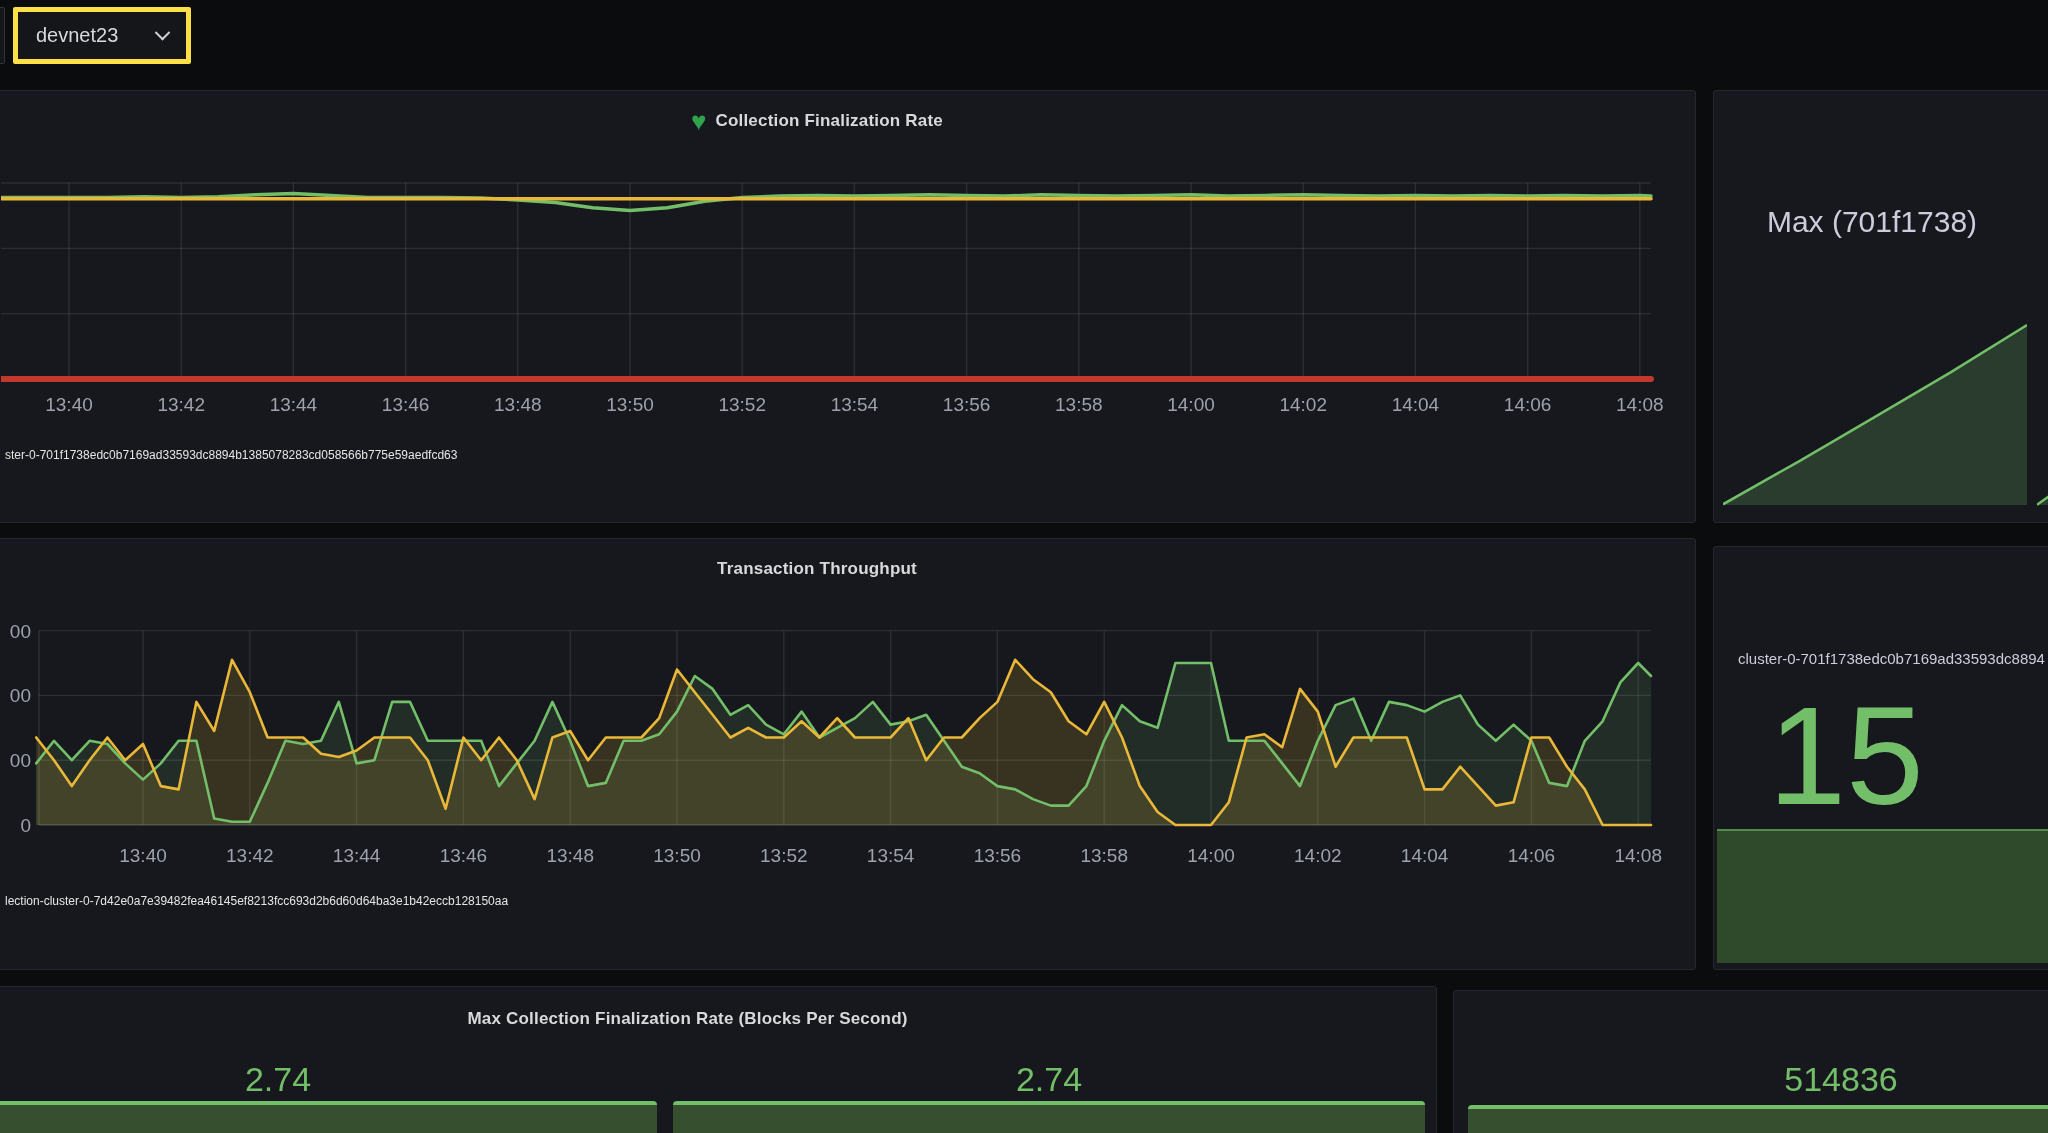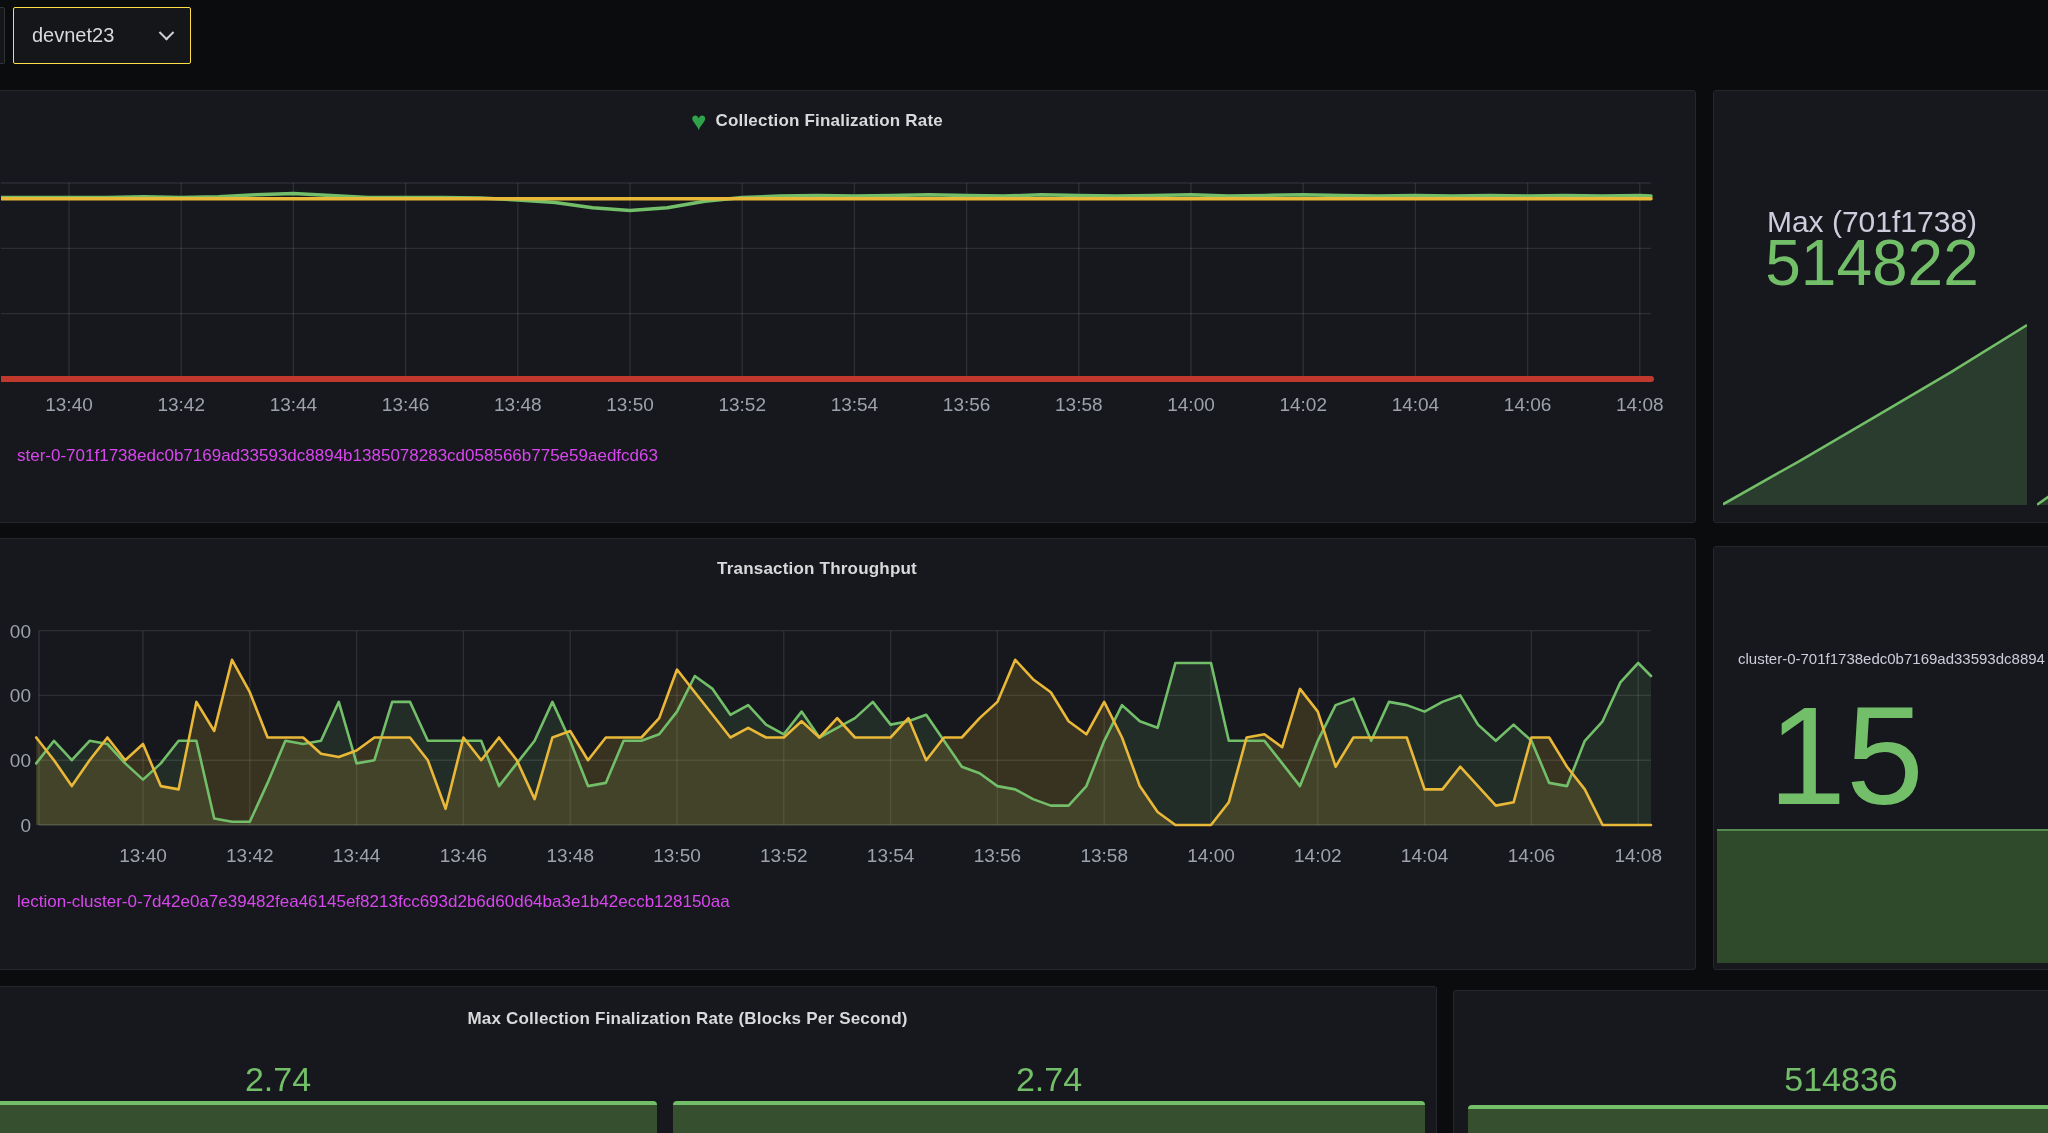--- a/index.html
+++ b/index.html
@@ -3,28 +3,28 @@
 <meta charset="utf-8">
 <style>
   * { margin:0; padding:0; box-sizing:border-box; }
   html,body { width:2048px; height:1133px; overflow:hidden; background:#0b0c0e;
     font-family:"Liberation Sans", sans-serif; }
   .panel { position:absolute; background:#16181d; border:1px solid #25272c; border-radius:3px; }
   .panel-title-row { position:absolute; top:15px; left:0; right:0; display:flex;
     justify-content:center; align-items:center; gap:9px; height:30px; cursor:pointer; }
   .panel-title { font-size:17px; font-weight:700; color:#d8d9da; letter-spacing:.2px; }
   .heart { color:#2fa24b; font-size:26px; line-height:22px; }
-  .legend { position:absolute; left:78px; font-size:17px; line-height:31px; color:#d946ef; white-space:nowrap; }
+  .legend { position:absolute; left:66px; font-size:12px; line-height:31px; color:#e5e5e5; white-space:nowrap; }
   .legend-row { cursor:pointer; }
   svg text { font-family:"Liberation Sans", sans-serif; }
   
   .edge-sliver { position:absolute; left:0; top:7px; width:5px; height:57px;
     background:#14161a; border:1px solid #2f3237; border-left:none; border-radius:0 2px 2px 0; }
   .var-btn { position:absolute; left:13px; top:7px; width:178px; height:57px;
-    background:#141619; border:1px solid #fde047; border-radius:2px;
+    background:#141619; border:5px solid #fde047; border-radius:2px;
     display:flex; align-items:center; justify-content:space-between; padding:0 18px; cursor:pointer; }
   .var-btn-label { font-size:20px; font-weight:500; color:#d8d9da; }
   .chev { width:11px; height:11px; border-right:2px solid #cfd0d6; border-bottom:2px solid #cfd0d6;
     transform:rotate(45deg) translate(-2px,-2px); }
   
   .stat-label { position:absolute; color:#ccccdc; font-weight:500; text-align:center;margin-top:28px; }
   .stat-value { position:absolute; color:#73bf69; font-weight:500; text-align:center; }
   .spark-fill { position:absolute; background:#36502f; border-top:4px solid #73bf69; border-radius:4px 4px 0 0; }
 </style>
 </head>
@@ -82,21 +82,20 @@
       <polyline points="-6.8,197.7 30.6,197.7 68.0,197.7 105.4,197.7 142.8,197.7 180.2,197.7 217.6,197.7 255.0,197.7 292.4,197.7 329.8,197.7 367.2,197.7 404.6,197.7 442.0,197.7 479.4,197.7 516.8,197.7 554.2,197.7 591.6,197.7 629.0,197.7 666.4,197.7 703.8,197.7 741.2,197.7 778.6,197.7 816.0,197.7 853.4,197.7 890.8,197.7 928.2,197.7 965.6,197.7 1003.0,197.7 1040.4,197.7 1077.8,197.7 1115.2,197.7 1152.6,197.7 1190.0,197.7 1227.4,197.7 1264.8,197.7 1302.2,197.7 1339.6,197.7 1377.0,197.7 1414.4,197.7 1451.8,197.7 1489.2,197.7 1526.6,197.7 1564.0,197.7 1601.4,197.7 1638.8,197.7 1650.0,197.7" fill="none" stroke="#eab839" stroke-width="3.5" stroke-linejoin="round" stroke-linecap="round"></polyline>
       <polyline points="-6.8,378.0 1650.0,378.0" fill="none" stroke="#c0392c" stroke-width="6" stroke-linejoin="round" stroke-linecap="round"></polyline>
     </svg>
   <div class="legend" style="top:349px;">
     <div class="legend-row">ster-0-701f1738edc0b7169ad33593dc8894b1385078283cd058566b775e59aedfcd63</div>
   </div>
 </div>
 
 <div class="panel" style="left:1713px; top:90px; width:402px; height:433px;">
   <div class="stat-label" style="top:86px; left:0; width:316px; font-size:30px; line-height:34px;">Max (701f1738)</div>
-  <div class="stat-value" style="top:136px; left:0; width:316px; font-size:64px; line-height:72px;">514822</div>
   <svg id="spark1" style="position:absolute; left:9px; top:220px;" width="304" height="198" viewBox="0 0 304 198">
       <polygon points="0.0,193.3 76.0,150.3 152.0,105.9 228.0,61.1 304.0,14.0 304,194 0,194" fill="#73bf69" fill-opacity="0.22" stroke="none"></polygon>
       <polyline points="0.0,193.3 76.0,150.3 152.0,105.9 228.0,61.1 304.0,14.0" fill="none" stroke="#73bf69" stroke-width="2.5"></polyline>
     </svg>
   <svg id="spark1b" style="position:absolute; left:323px; top:220px;" width="79" height="198" viewBox="0 0 79 198">
       <polygon points="0.0,193.7 79.0,138.1 79,194 0,194" fill="#73bf69" fill-opacity="0.22" stroke="none"></polygon>
       <polyline points="0.0,193.7 79.0,138.1" fill="none" stroke="#73bf69" stroke-width="2.5"></polyline>
     </svg>
 </div>
 

